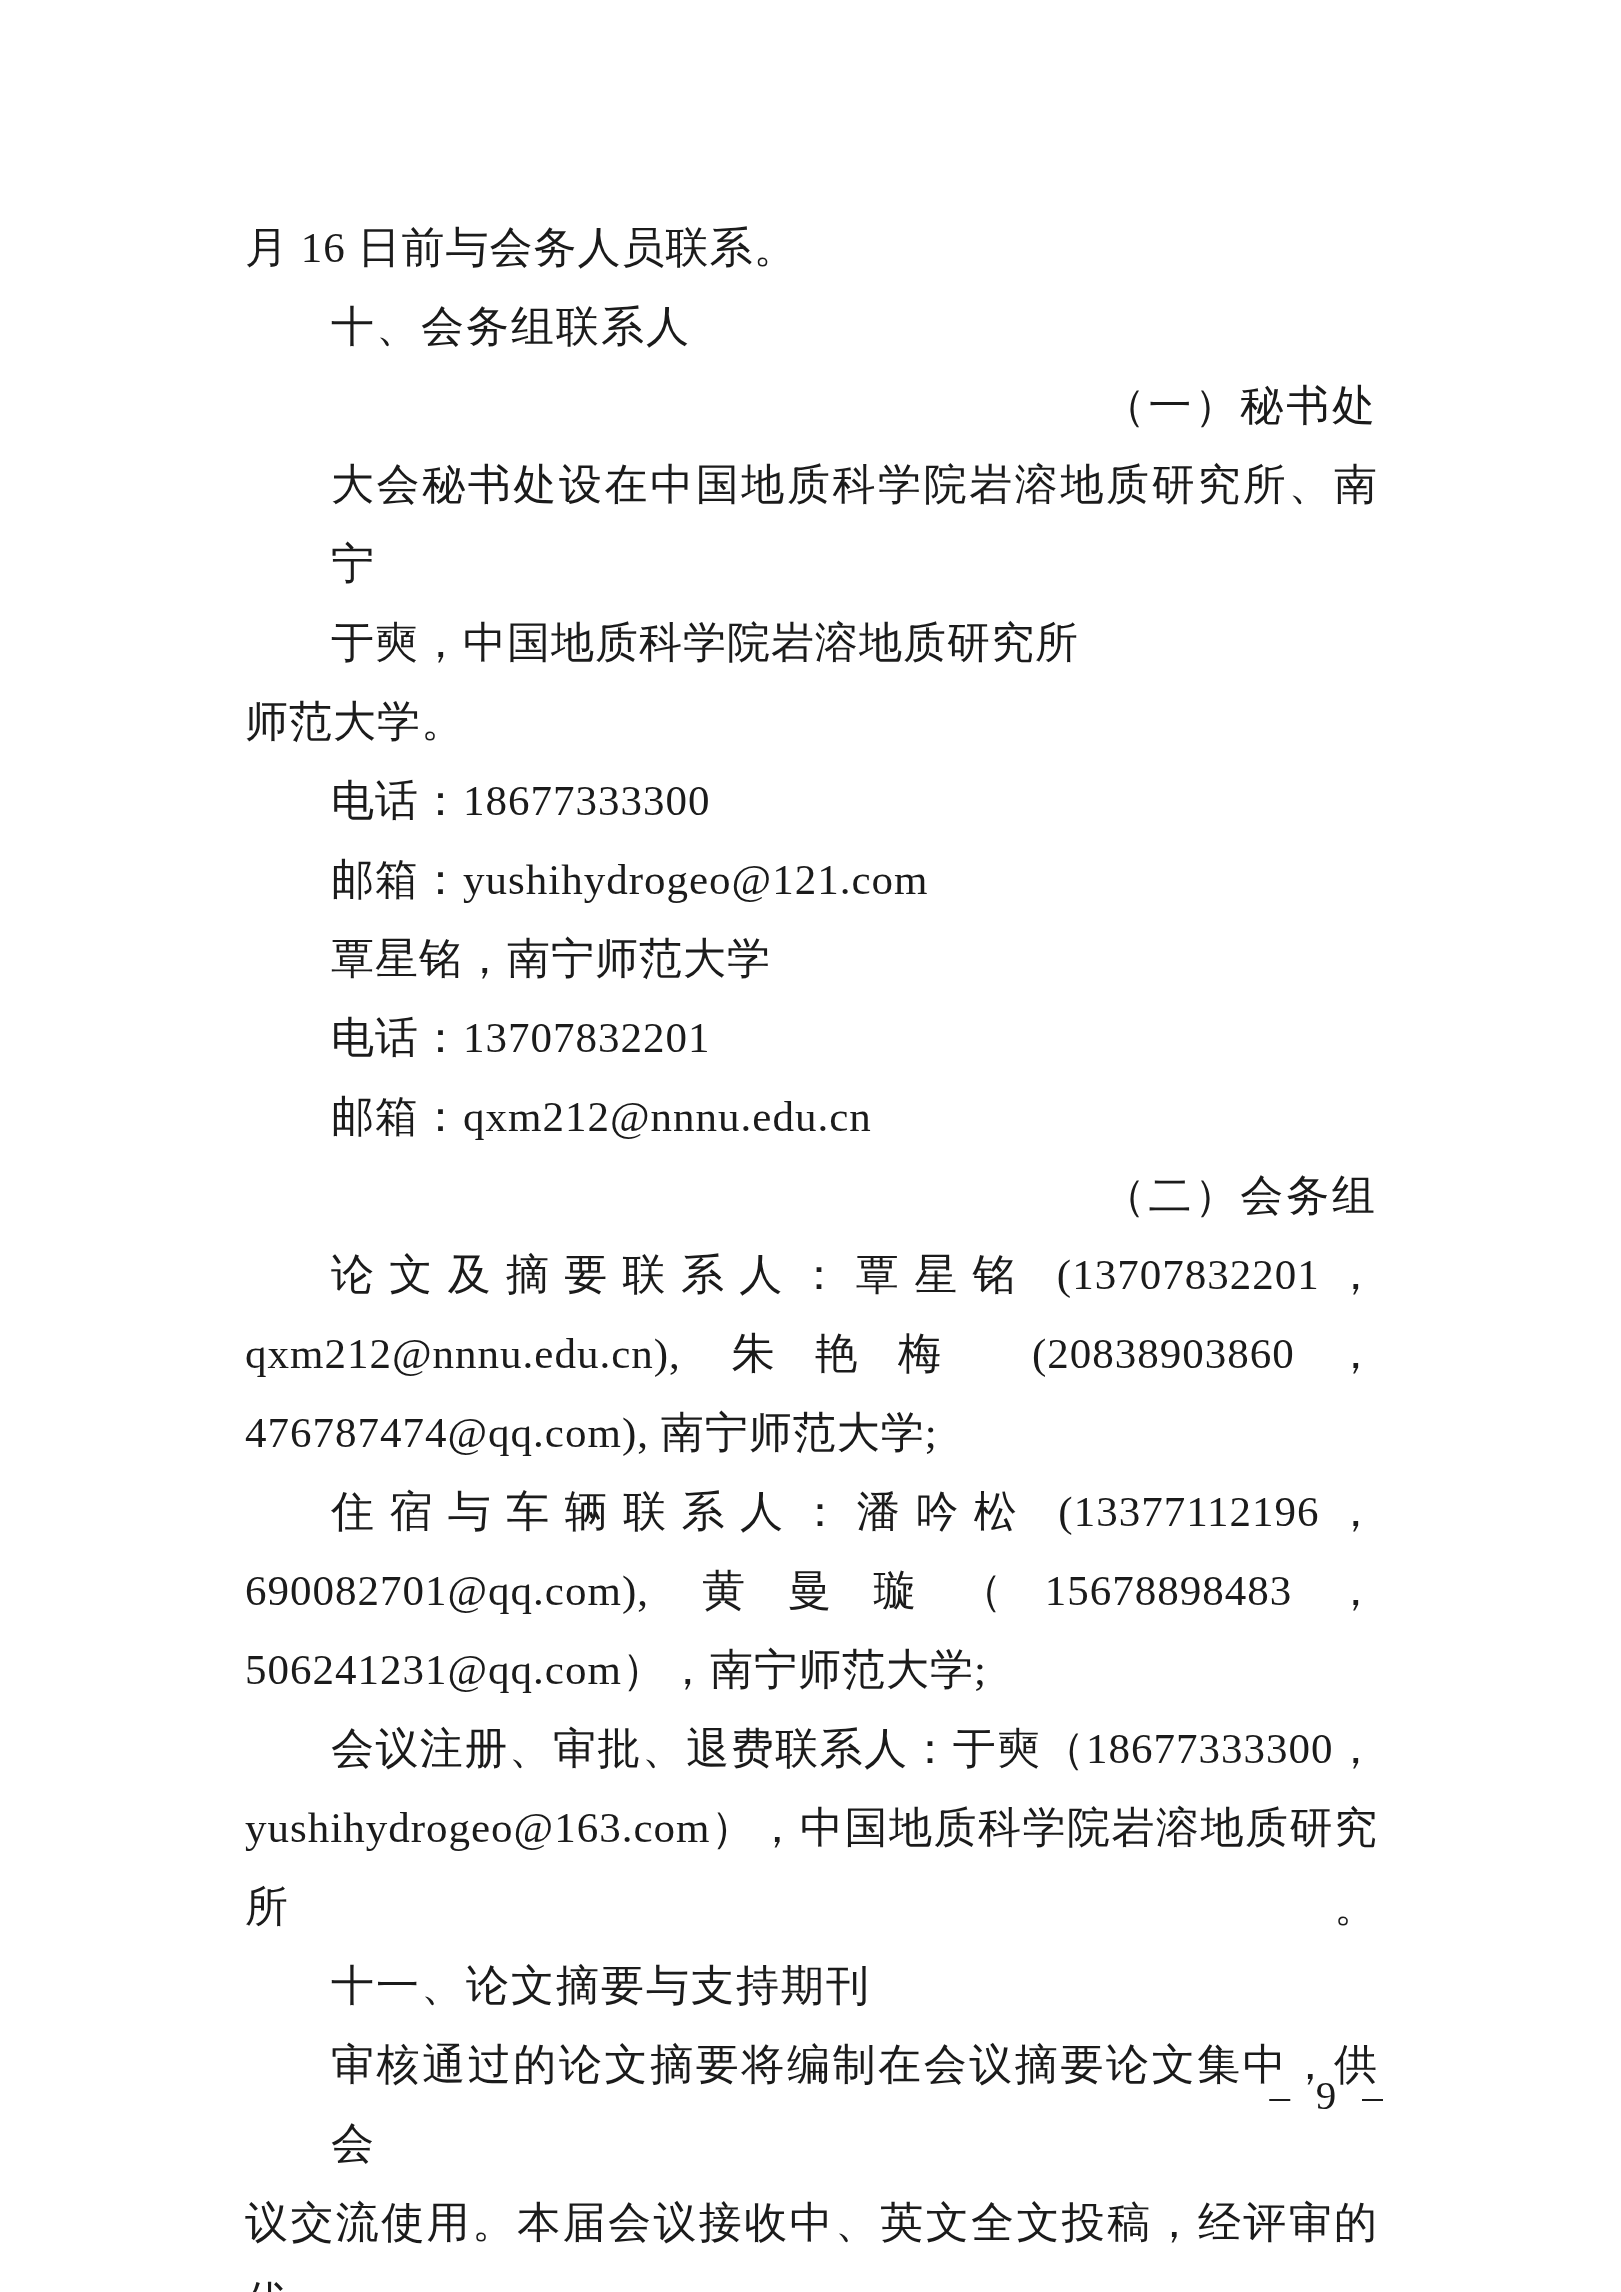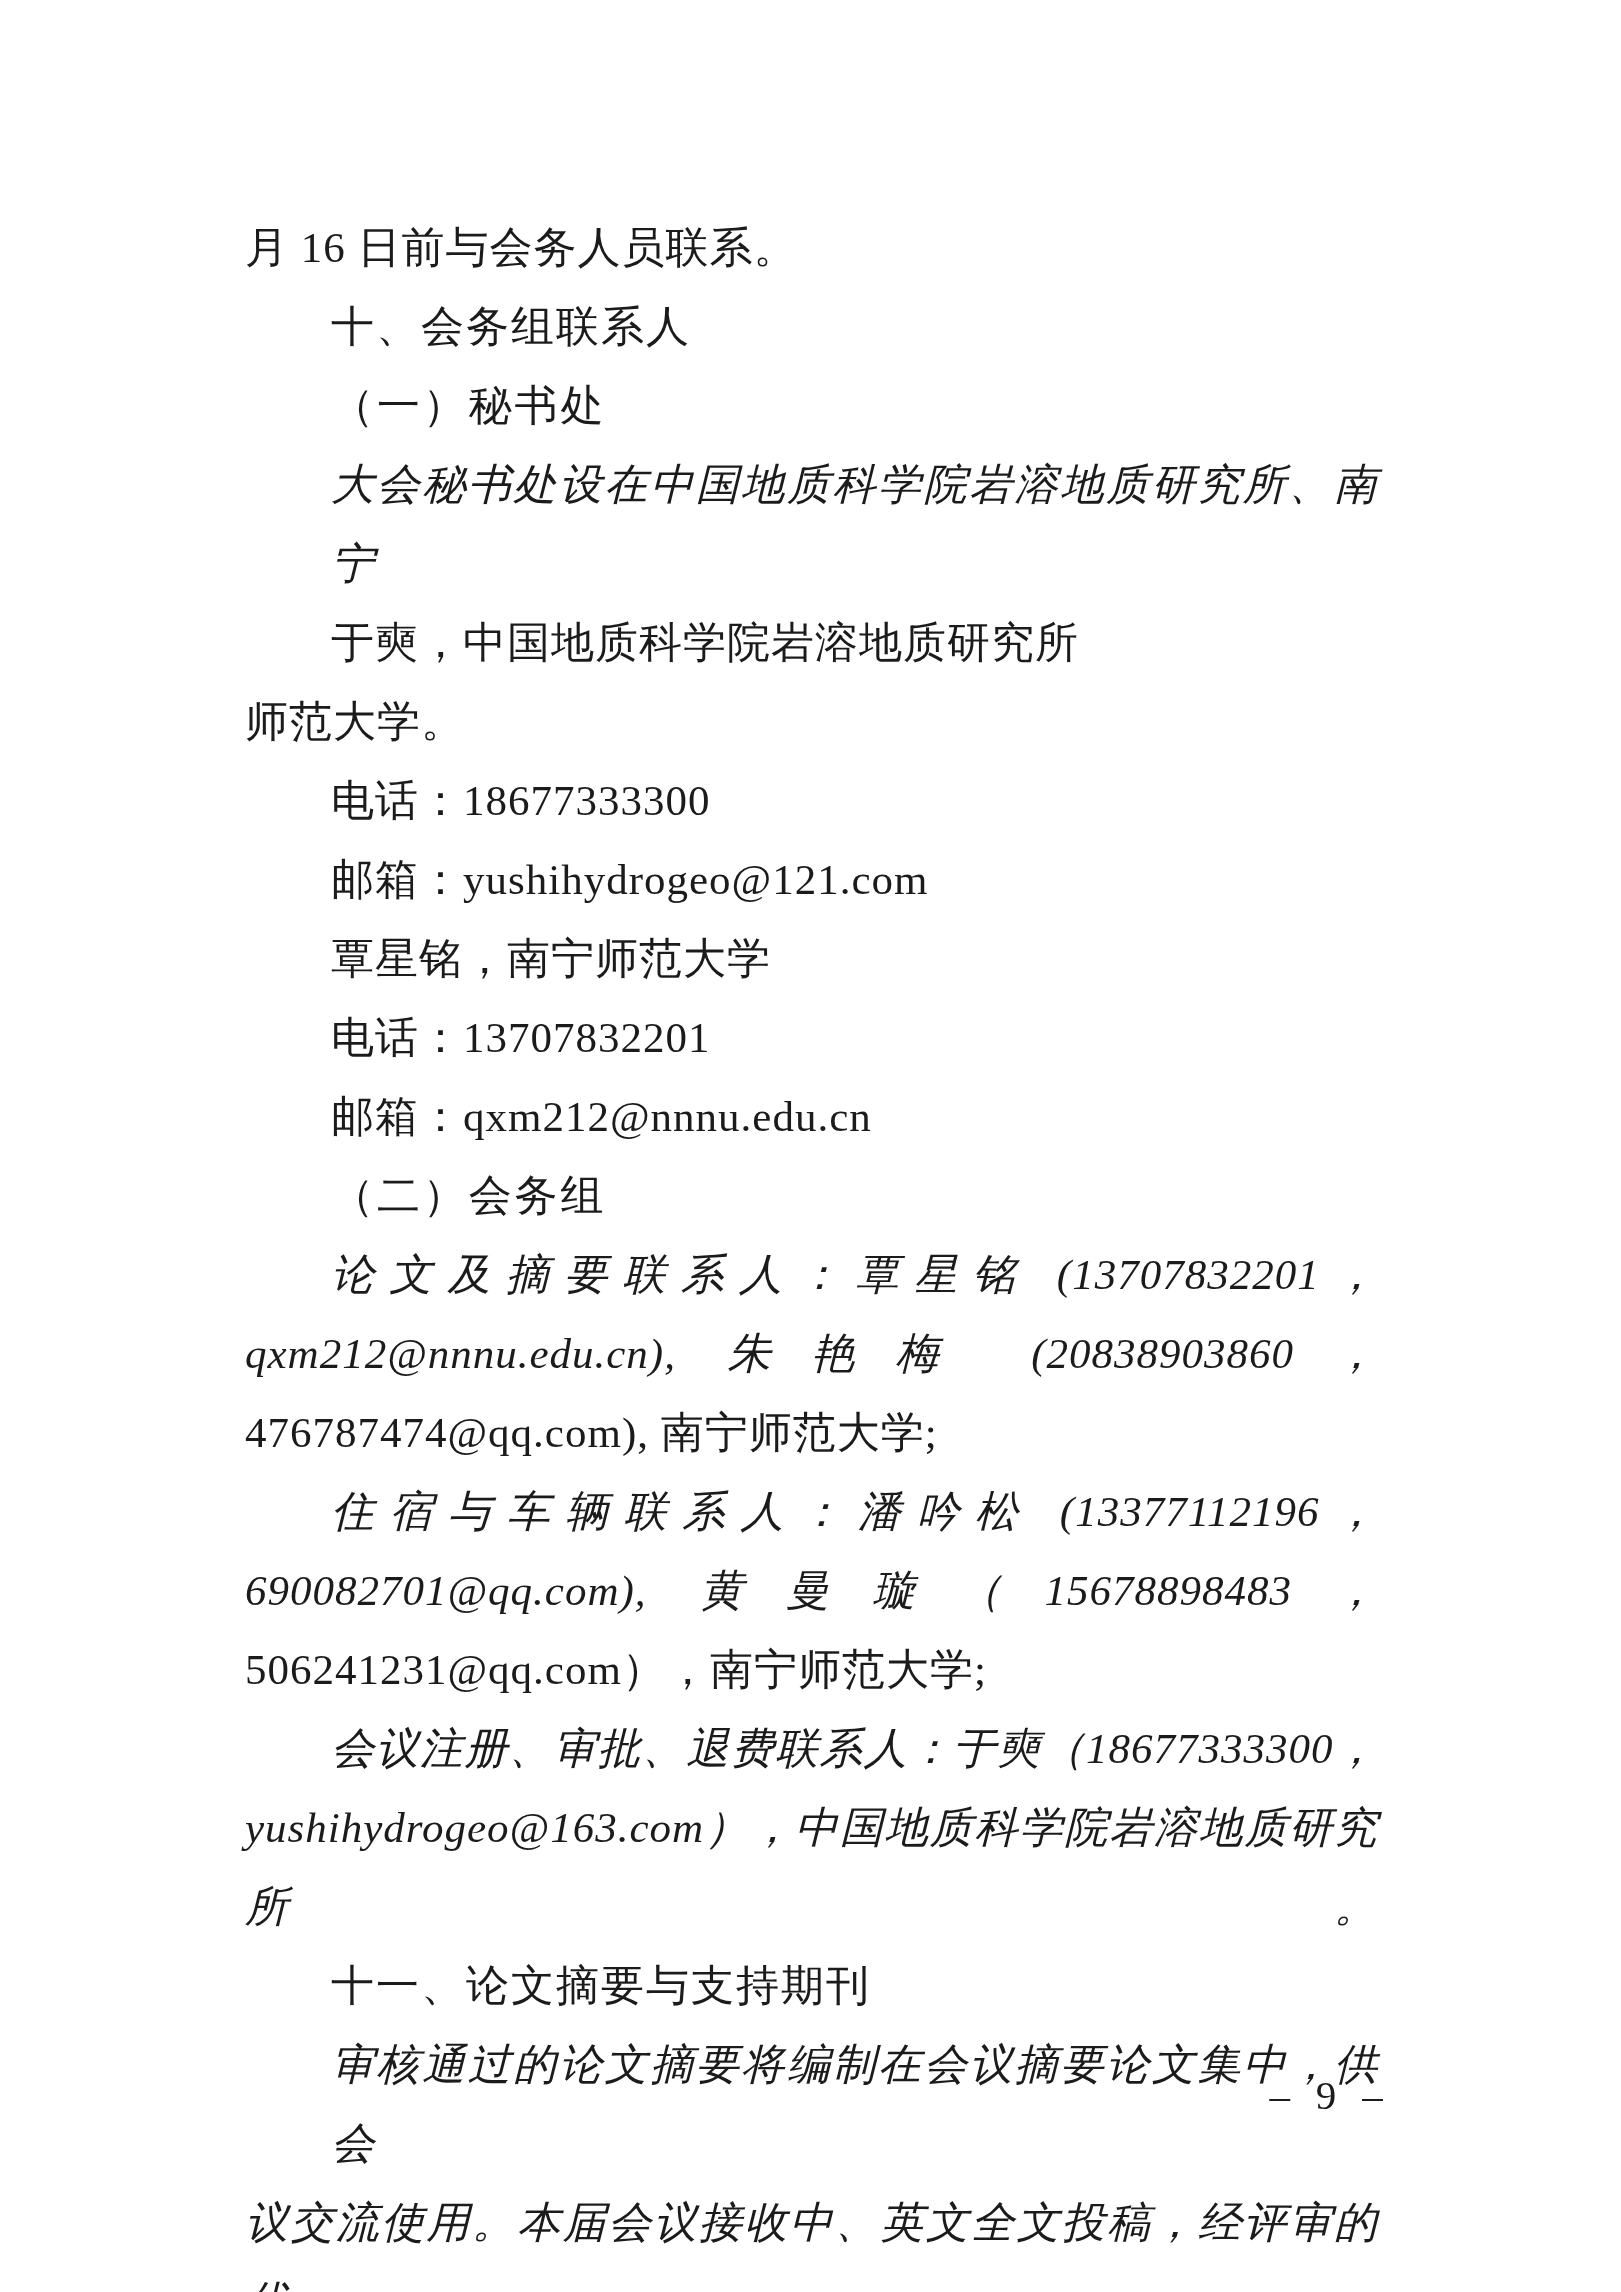--- a/index.html
+++ b/index.html
@@ -24,30 +24,29 @@
     min-height: 79px;
     letter-spacing: 1px;
   }
   
   .ind { padding-left: 86px; }
   
   .jb {
     text-align: justify;
     text-align-last: justify;
     text-justify: inter-character;
-    font-style: italic;
   }
   
   .h1 {
     font-family: "Liberation Sans", "DejaVu Sans", sans-serif;
     font-weight: 400;
     letter-spacing: 2px;
   }
   
-  .kai { letter-spacing: 2.9px; }
+  .kai { letter-spacing: 2.9px; text-align: right; }
   .pagenum {
     position: absolute;
     top: 2064px;
     left: 1237px;
     width: 186px;
     height: 63px;
     line-height: 63px;
     text-align: center;
     font-size: 41px;
     letter-spacing: 7.8px;

